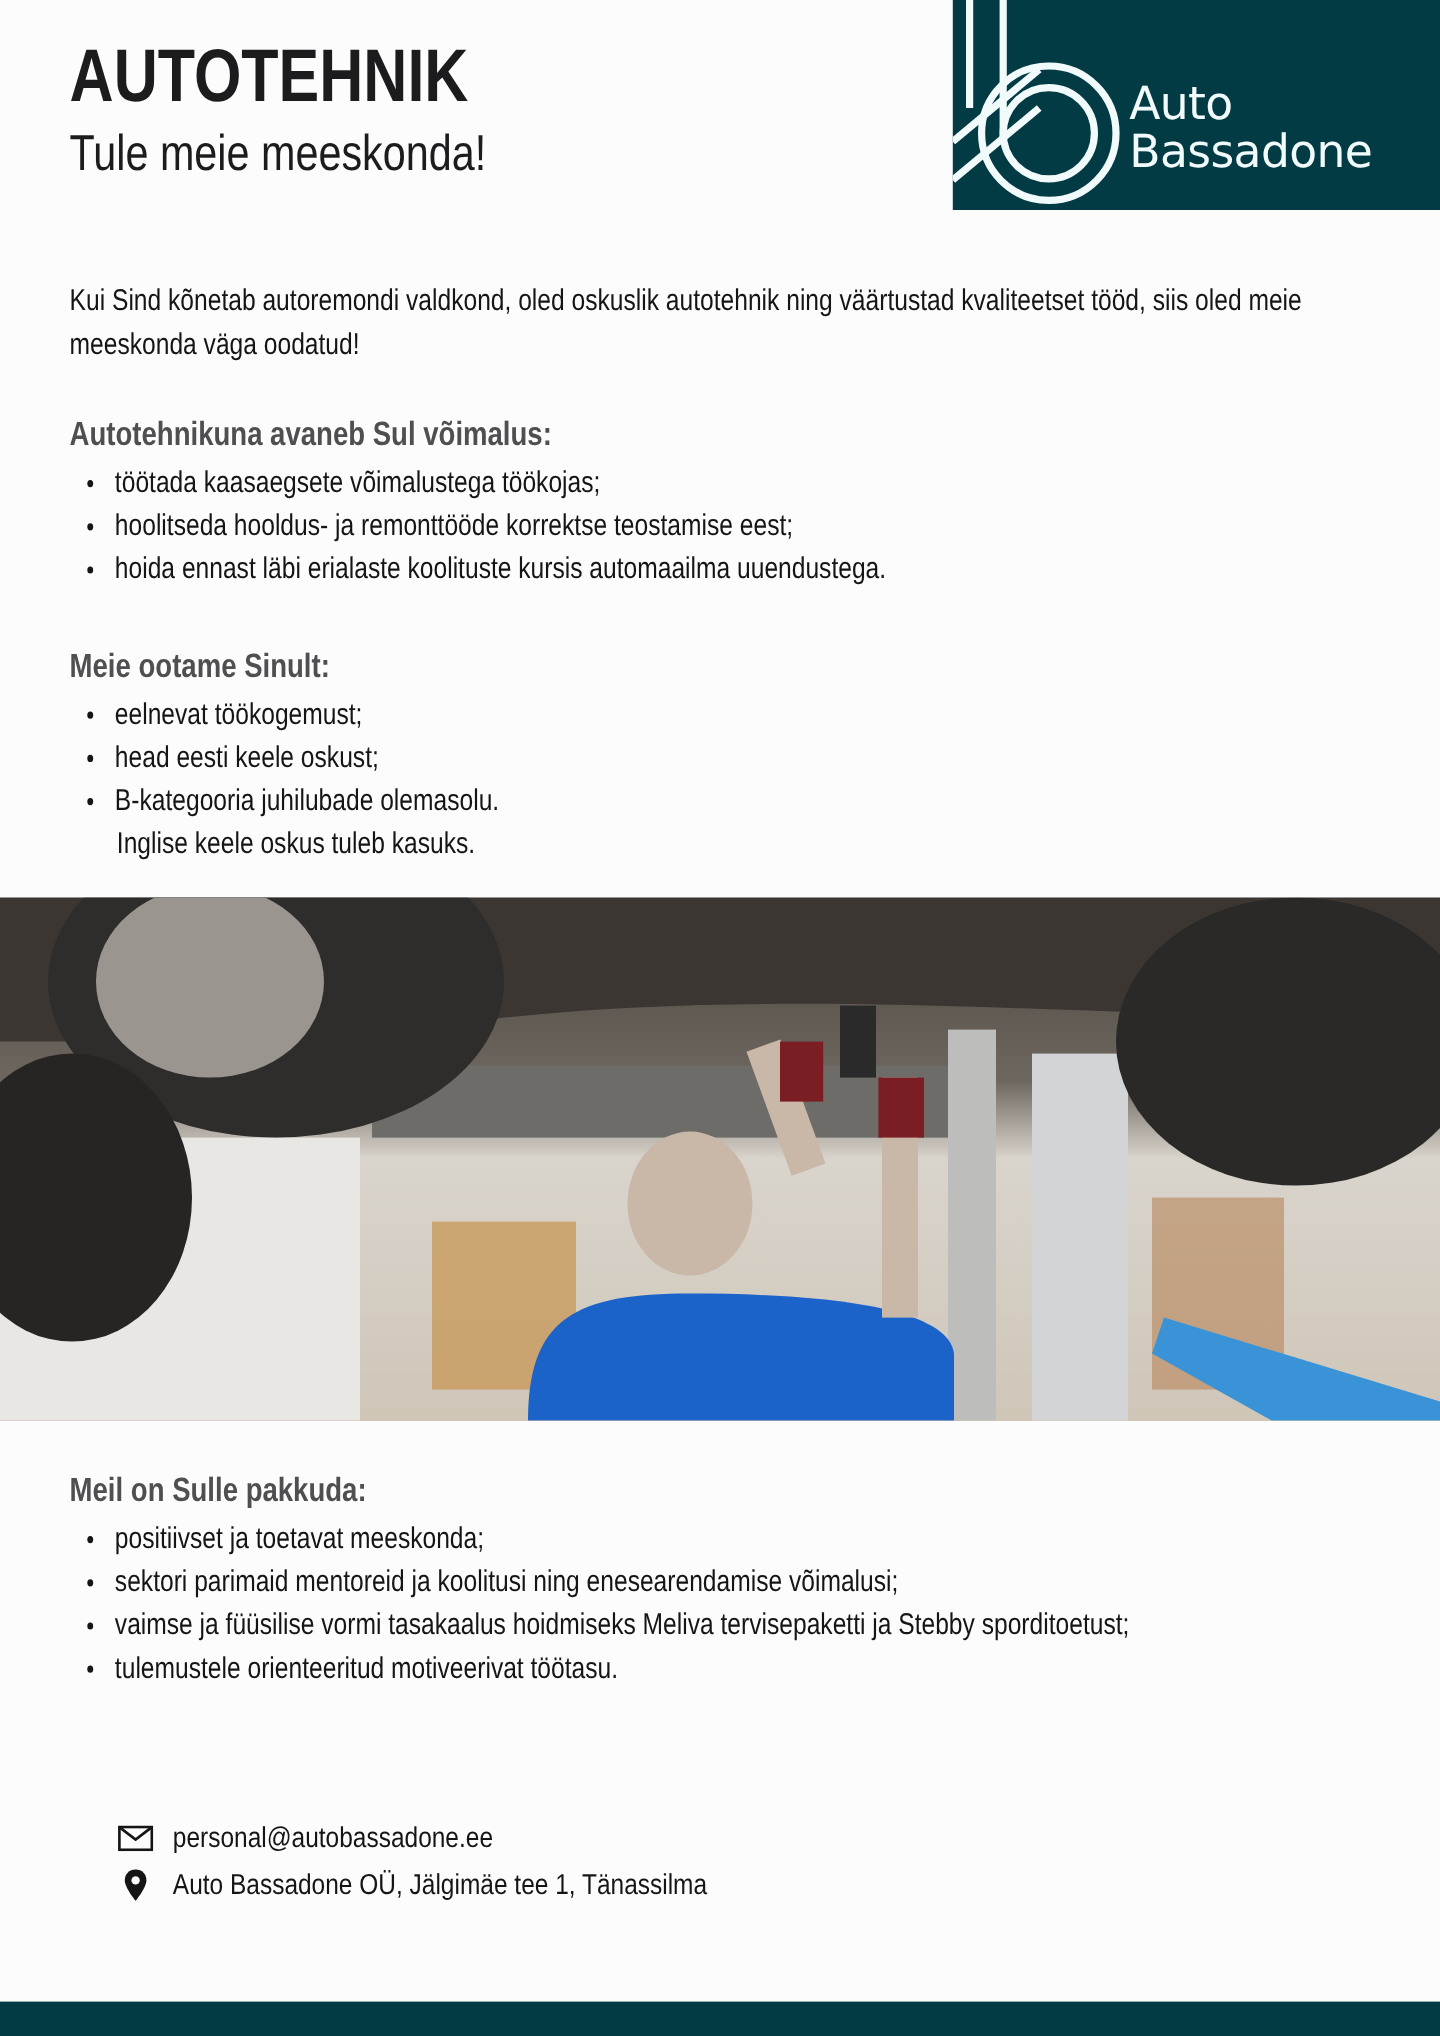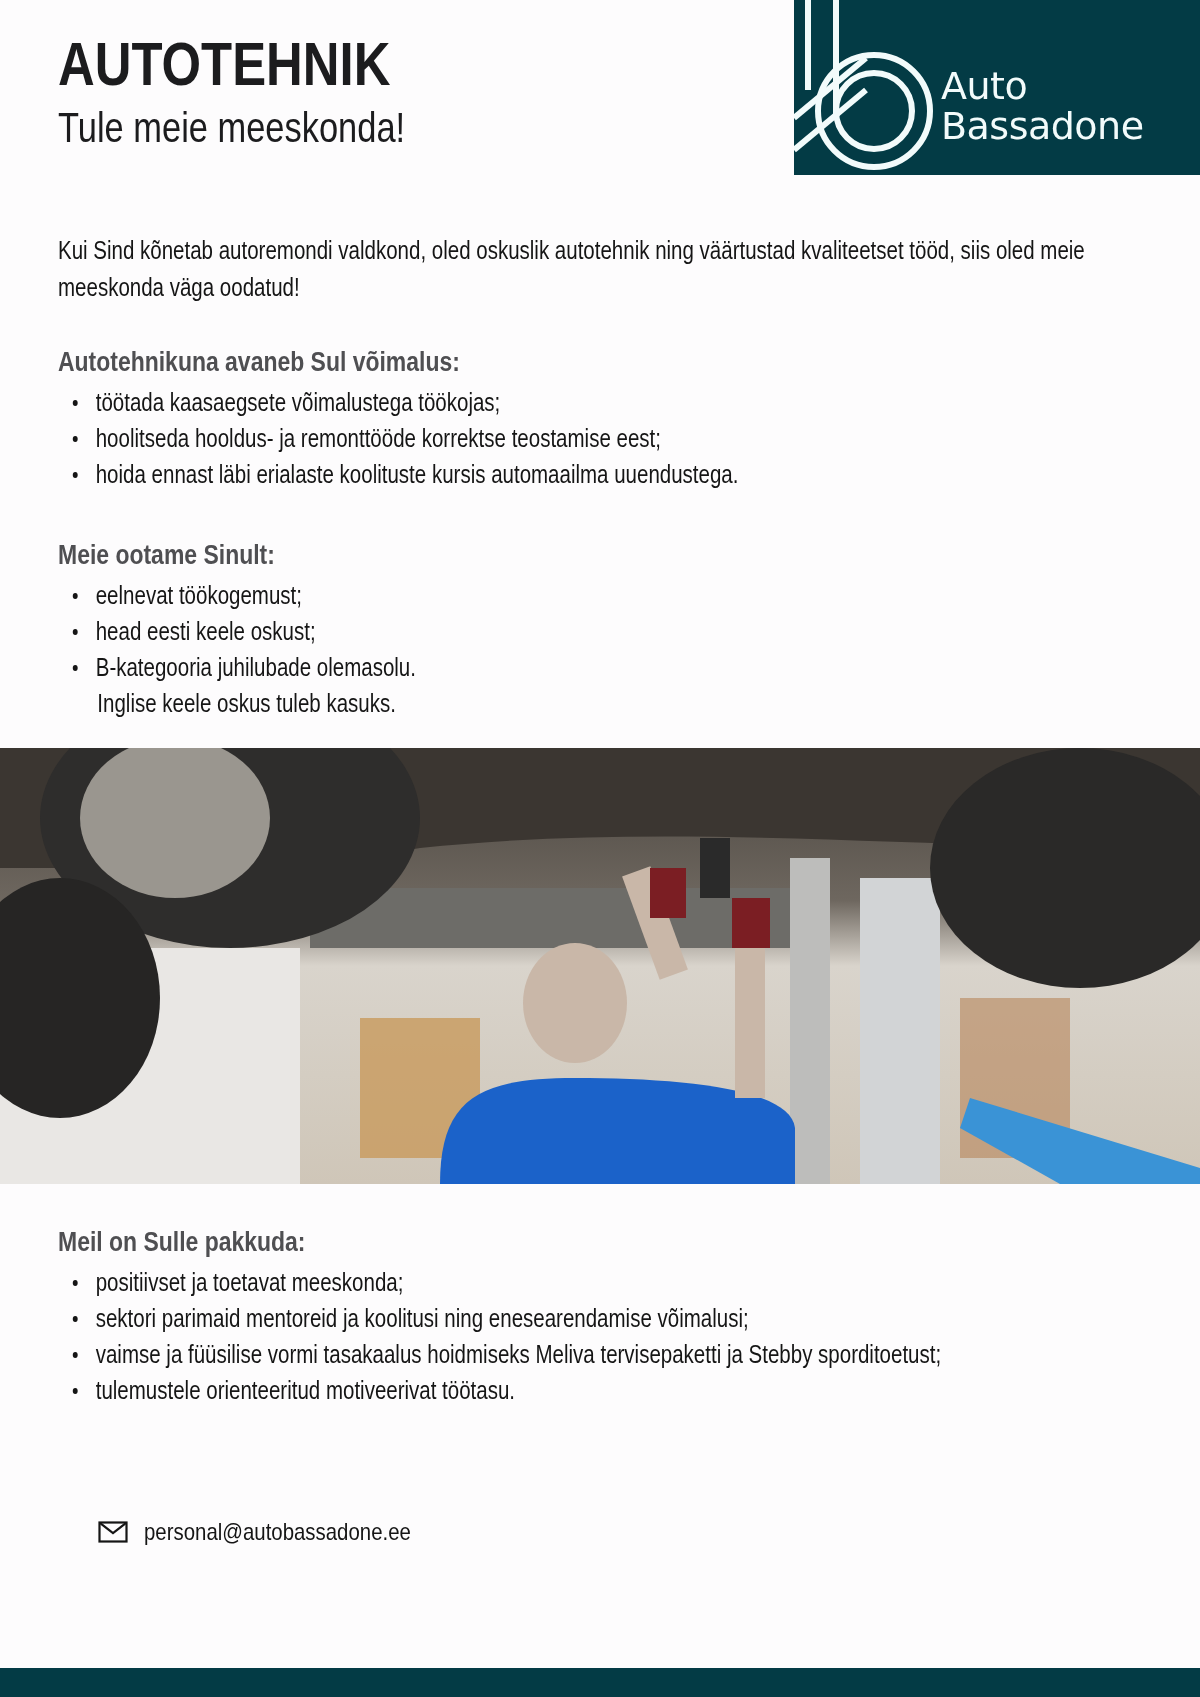--- a/index.html
+++ b/index.html
@@ -150,15 +150,24 @@
 <div class="contact">
   <div class="contact-row">
     <span class="ic">
       <svg width="30" height="22" viewBox="0 0 30 22">
           <rect x="1.5" y="1.5" width="27" height="19" fill="none" stroke="#151515" stroke-width="2.2"></rect>
           <path d="M2 2 L15 12 L28 2" fill="none" stroke="#151515" stroke-width="2.2"></path>
         </svg>
     </span>
     <span class="txt">personal@autobassadone.ee</span>
   </div>
+  <div class="contact-row">
+    <span class="ic">
+      <svg width="20" height="28" viewBox="0 0 20 28">
+          <path d="M10 1 C4.5 1 1 5 1 10 C1 16 10 27 10 27 C10 27 19 16 19 10 C19 5 15.5 1 10 1 Z" fill="#151515"></path>
+          <circle cx="10" cy="10" r="3.5" fill="#fdfcfd"></circle>
+        </svg>
+    </span>
+    <span class="txt">Auto Bassadone OÜ, Jälgimäe tee 1, Tänassilma</span>
+  </div>
 </div>
 
 <div class="footer-bar"></div>
 
 </body></html>

